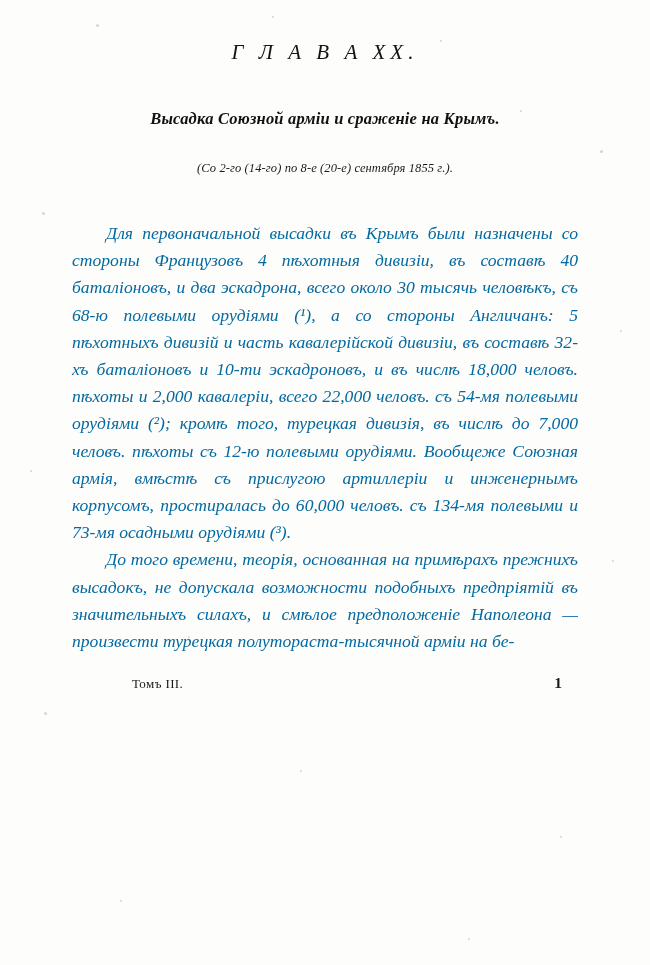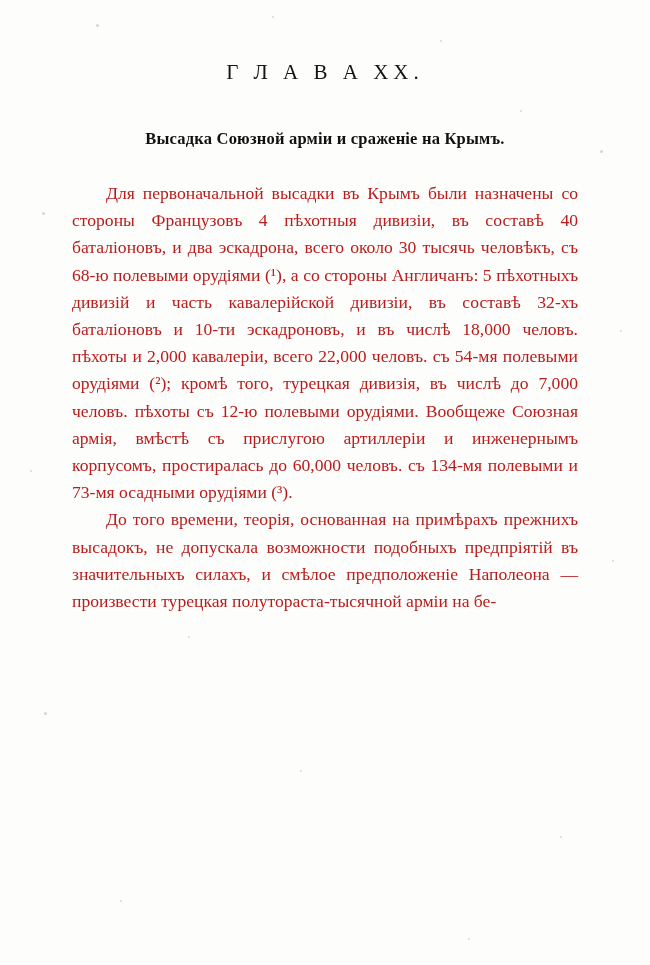--- a/index.html
+++ b/index.html
@@ -25,22 +25,23 @@
   .page {
     position: absolute;
     left: 0;
     top: 0;
     width: 650px;
     height: 965px;
   }
   .text-block {
     position: absolute;
     left: 72px;
-    top: 50px;
+    top: 30px;
     width: 506px;
+    font-style: italic;
   }
   .chapter-title {
     text-align: center;
     font-size: 21px;
     letter-spacing: 5px;
     font-weight: normal;
     margin: 10px 0 0 0;
     color: #141414;
   }
   .chapter-subtitle {
@@ -52,26 +53,26 @@
     color: #111;
   }
   .date-line {
     text-align: center;
     font-size: 12.5px;
     margin: 32px 0 0 0;
     letter-spacing: .1px;
     color: #1b1b1b;
   }
   .body-text {
-    margin: 31px 0 0 0;
+    margin: 44px 0 0 0;
     font-size: 17.6px;
     line-height: 27.2px;
     text-align: justify;
     text-justify: inter-word;
-    color: #b91c1c;
+    color: #0369a1;
   }
   .body-text p {
     margin: 0;
     text-indent: 34px;
   }
   .body-text p + p {
     margin-top: 0;
   }
   .footer {
     position: absolute;
@@ -113,21 +114,26 @@
   <div class="speck" style="left:468px; top:938px; width:2px; height:2px;"></div>
   <div class="speck" style="left:188px; top:636px; width:2px; height:2px;"></div>
   <div class="speck" style="left:520px; top:110px; width:2px; height:2px;"></div>
 
   <div class="text-block">
 
     <h1 class="chapter-title">Г Л А В А  XX.</h1>
 
     <h2 class="chapter-subtitle">Высадка Союзной армiи и сраженiе на Крымъ.</h2>
 
+    <div class="date-line">(Со 2-го (14-го) по 8-е (20-е) сентября 1855 г.).</div>
 
     <div class="body-text">
       <p>Для первоначальной высадки въ Крымъ были назначены со стороны Французовъ 4 пѣхотныя дивизiи, въ составѣ 40 баталiоновъ, и два эскадрона, всего около 30 тысячь человѣкъ, съ 68-ю полевыми орудiями (¹), а со стороны Англичанъ: 5 пѣхотныхъ дивизiй и часть кавалерiйской дивизiи, въ составѣ 32-хъ баталiоновъ и 10-ти эскадроновъ, и въ числѣ 18,000 человъ. пѣхоты и 2,000 кавалерiи, всего 22,000 человъ. съ 54-мя полевыми орудiями (²); кромѣ того, турецкая дивизiя, въ числѣ до 7,000 человъ. пѣхоты съ 12-ю полевыми орудiями. Вообщеже Союзная армiя, вмѣстѣ съ прислугою артиллерiи и инженернымъ корпусомъ, простиралась до 60,000 человъ. съ 134-мя полевыми и 73-мя осадными орудiями (³).</p>
       <p>До того времени, теорiя, основанная на примѣрахъ прежнихъ высадокъ, не допускала возможности подобныхъ предпрiятiй въ значительныхъ силахъ, и смѣлое предположенiе Наполеона — произвести турецкая полутораста-тысячной армiи на бе-</p>
     </div>
   </div>
 
+  <div class="footer">
+    <div class="volume">Томъ III.</div>
+    <div class="page-number">1</div>
+  </div>
 
 </div>
 
 </body></html>

